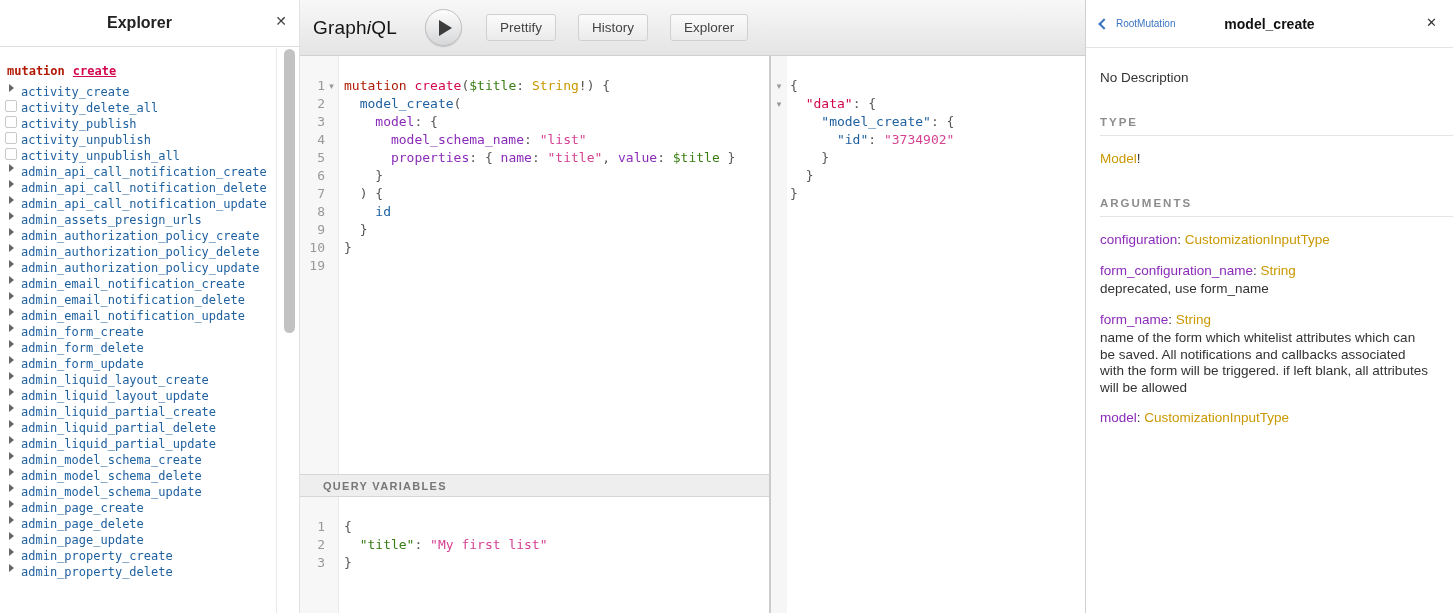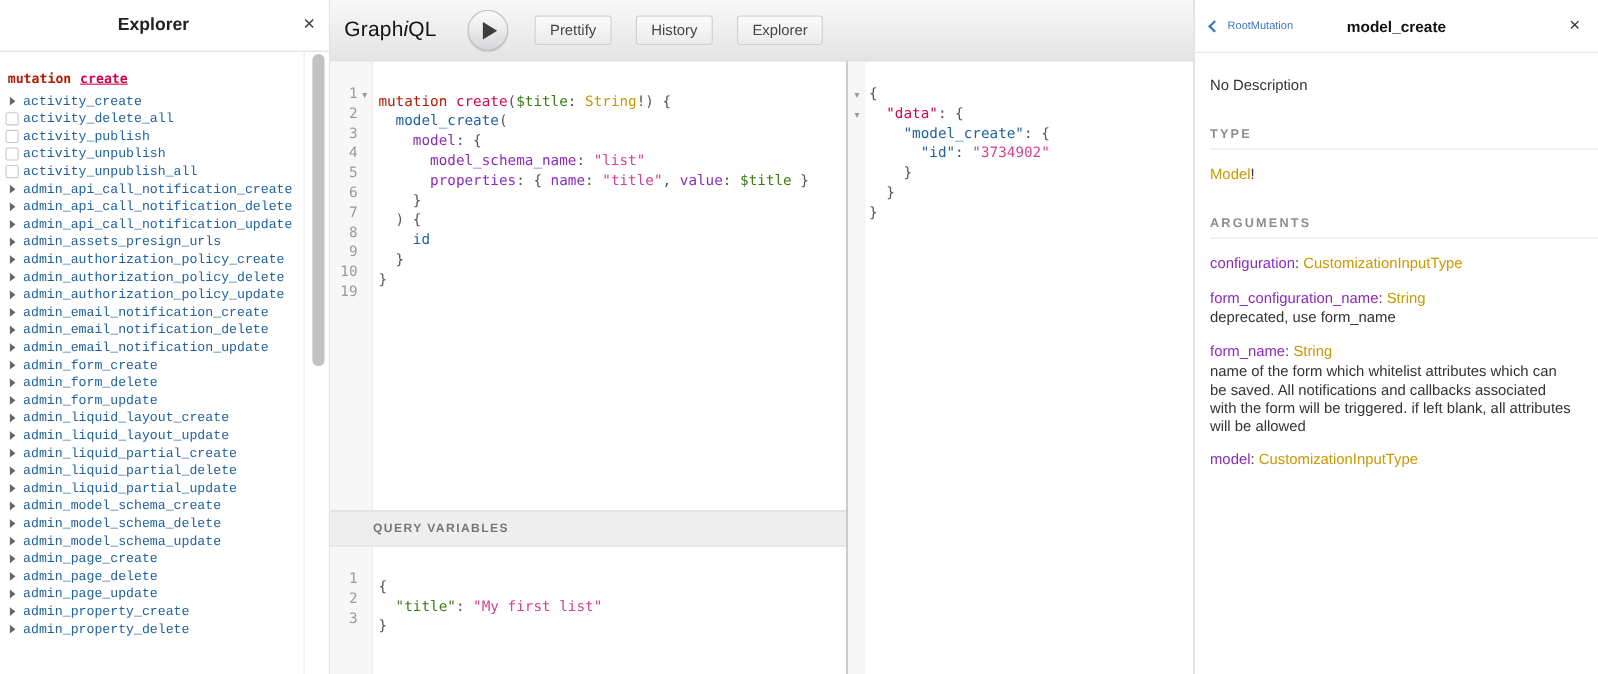--- a/index.html
+++ b/index.html
@@ -15,21 +15,21 @@
                padding-right:20px; }
   .sb-title { font-size:16px; font-weight:bold; color:#222; }
   .sb-close { position:absolute; right:12px; top:14px; font-size:14px; color:#444;
               cursor:pointer; line-height:1; }
   .sb-body { position:absolute; top:48px; bottom:0; left:0; width:277px;
              border-right:1px solid #e9e9e9; padding:15px 0 0 7px; overflow:hidden;
              font-family:"DejaVu Sans Mono", monospace; font-size:12px; line-height:16px; }
   .sb-op { margin-bottom:5px; white-space:nowrap;font-weight:bold; }
   .op-kw { color:#B11A04; }
   .op-name { color:#D2054E; text-decoration:underline; margin-left:8px; }
-  .ex-item { display:flex; align-items:center; height:16px; white-space:nowrap; cursor:pointer;font-family:Liberation Mono, monospace; }
+  .ex-item { display:flex; align-items:flex-start; height:16px; white-space:nowrap; cursor:pointer; }
   .ex-tri { width:0; height:0; border-left:5px solid #666; border-top:4px solid transparent;
             border-bottom:4px solid transparent; margin:0 7px 0 2px; flex:none; }
   .ex-cbx { width:12px; height:12px; border:1px solid #c9c9c9; border-radius:2px;
             background:#fff; margin:0 4px 0 -2px; flex:none; }
   .ex-lbl { color:#1F61A0; }
   .sb-thumb { position:absolute; top:49px; right:4px; width:11px; height:284px;
               border-radius:6px; background:#c2c2c2; }
 
   
   .middle { flex:1; min-width:0; display:flex; flex-direction:column; background:#fff; }
@@ -55,26 +55,26 @@
   .editor { display:flex; overflow:hidden; background:#fff; }
   .q-ed { flex:1; }
   .v-ed { flex:none; height:116px; }
   .gutter { flex:none; background:#f7f7f7; border-right:1px solid #e9e9e9;
             padding:21px 0 0 3px; color:#999;
             font-family:"DejaVu Sans Mono", monospace; font-size:13px; line-height:18px; }
   .gut-row { height:18px; }
   .ln { display:inline-block; min-width:22px; text-align:right; }
   .fold { display:inline-block; width:13px; text-align:center; color:#999;
           font-size:9px; vertical-align:top; font-family:"Liberation Sans",sans-serif; cursor:pointer; }
-  .codearea { flex:1; padding:28px 0 0 5px; white-space:pre; overflow:hidden;
+  .codearea { flex:1; padding:21px 0 0 5px; white-space:pre; overflow:hidden;
               font-family:"DejaVu Sans Mono", monospace; font-size:13px; line-height:18px; }
   .code-row { height:18px; }
-  .qv-bar { flex:none; height:33px; background:#eeeeee; border-top:1px solid #d6d6d6;
+  .qv-bar { flex:none; height:23px; background:#eeeeee; border-top:1px solid #d6d6d6;
             border-bottom:1px solid #d6d6d6; display:flex; align-items:center;
-            padding-left:39px; }
+            padding-left:23px; }
   .qv-title { font-size:11px; font-weight:bold; letter-spacing:1.3px; color:#777; }
 
   .result-pane { flex:1; min-width:0; display:flex; background:#fff; }
   .result-gutter { flex:none; width:16px; background:#f6f6f6; padding-top:21px;
                    font-size:13px; line-height:18px; }
   .result-gutter .gut-row { text-align:center; }
   .result-code { flex:1; padding:21px 0 0 3px; white-space:pre; overflow:hidden;
                  font-family:"DejaVu Sans Mono", monospace; font-size:13px; line-height:18px; }
 
   

